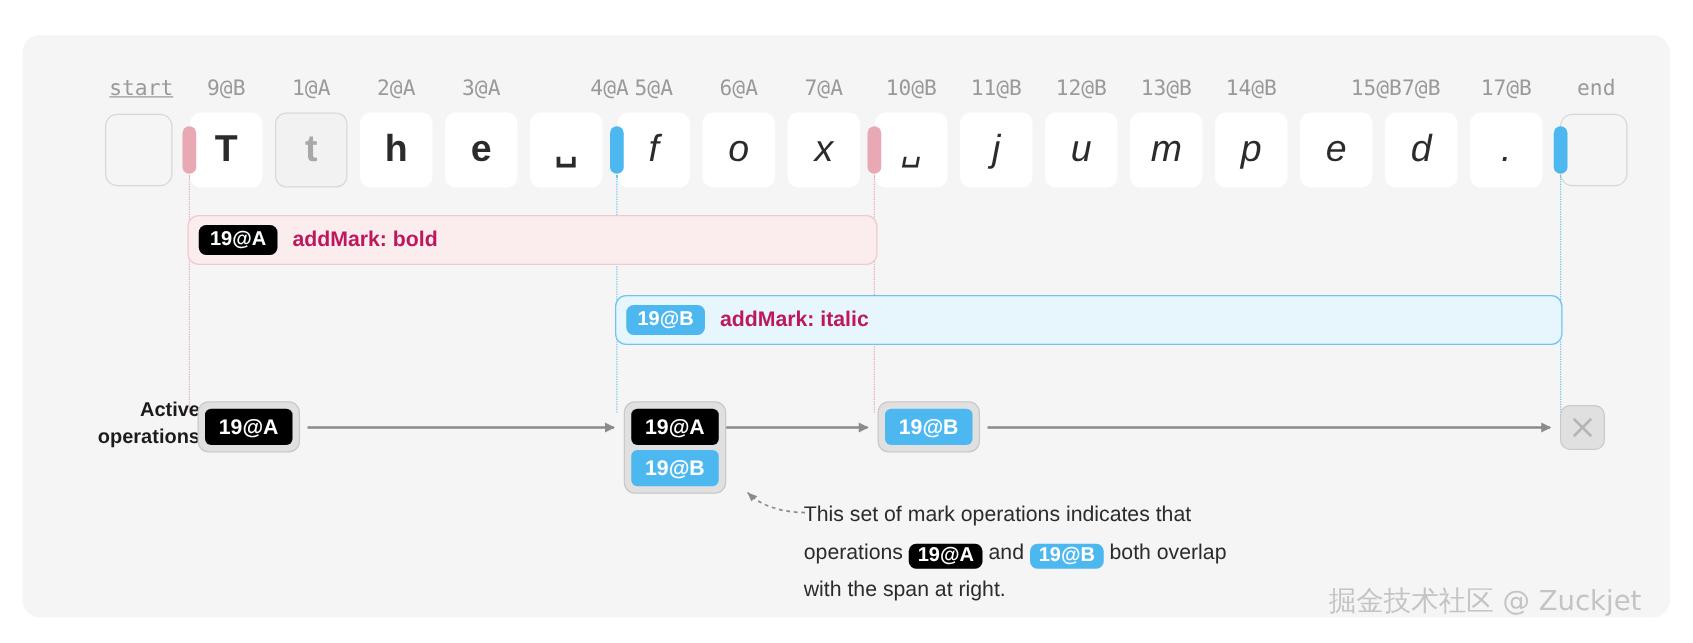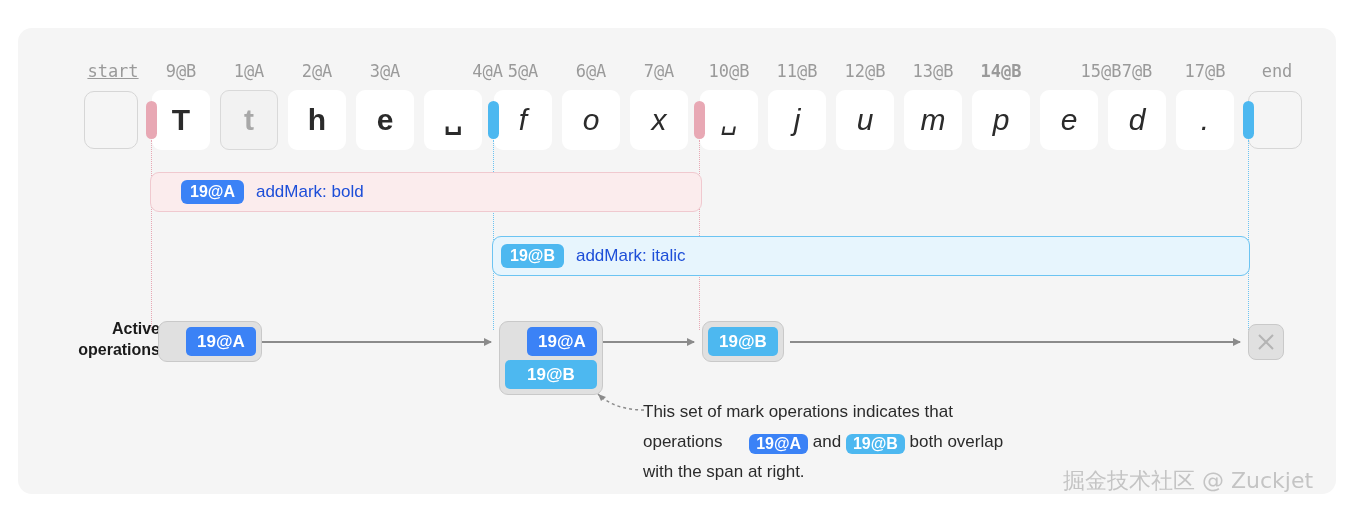--- a/index.html
+++ b/index.html
@@ -114,40 +114,40 @@
   .markbar.pink {
     background: #fbeced;
     border: 1.5px solid #f0c9cf;
   }
   .markbar.blue {
     background: #e7f5fd;
     border: 1.5px solid #6cc4f2;
   }
   .markbar .op-label {
     font-size: 17px;
-    font-weight: normal;
-    color: #1d4ed8;
+    font-weight: bold;
+    color: #be185d;
     margin-left: 12px;
     white-space: nowrap;
   }
 
   
   .badge {
     display: inline-flex;
     align-items: center;
     justify-content: center;
     border-radius: 6px;
     color: #ffffff;
     font-size: 16px;
     font-weight: bold;
     padding: 4px 9px;
     white-space: nowrap;
     line-height: 1;
   }
-  .badge.pink { background: #3b82f6; margin-left: 22px; }
+  .badge.pink { background: #000000; }
   .badge.blue { background: #4db8f0; }
 
   
   .active-label {
     position: absolute;
     left: 30px;
     top: 318px;
     width: 130px;
     text-align: right;
     font-size: 16px;
@@ -286,21 +286,21 @@
         <span>j</span>
       </div>
       <div class="col-head" style="left: 815px; width: 100px;">12@B</div>
       <div class="cell italic" style="left: 836px;">
         <span>u</span>
       </div>
       <div class="col-head" style="left: 883px; width: 100px;">13@B</div>
       <div class="cell italic" style="left: 904px;">
         <span>m</span>
       </div>
-      <div class="col-head" style="left: 951px; width: 100px; font-weight: bold;">14@B</div>
+      <div class="col-head" style="left: 951px; width: 100px;">14@B</div>
       <div class="cell italic" style="left: 972px;">
         <span>p</span>
       </div>
       <div class="col-head" style="left: 1019px; width: 100px; margin-left: 32px;">15@B</div>
       <div class="cell italic" style="left: 1040px;">
         <span>e</span>
       </div>
       <div class="col-head" style="left: 1087px; width: 100px;">7@B</div>
       <div class="cell italic" style="left: 1108px;">
         <span>d</span>

